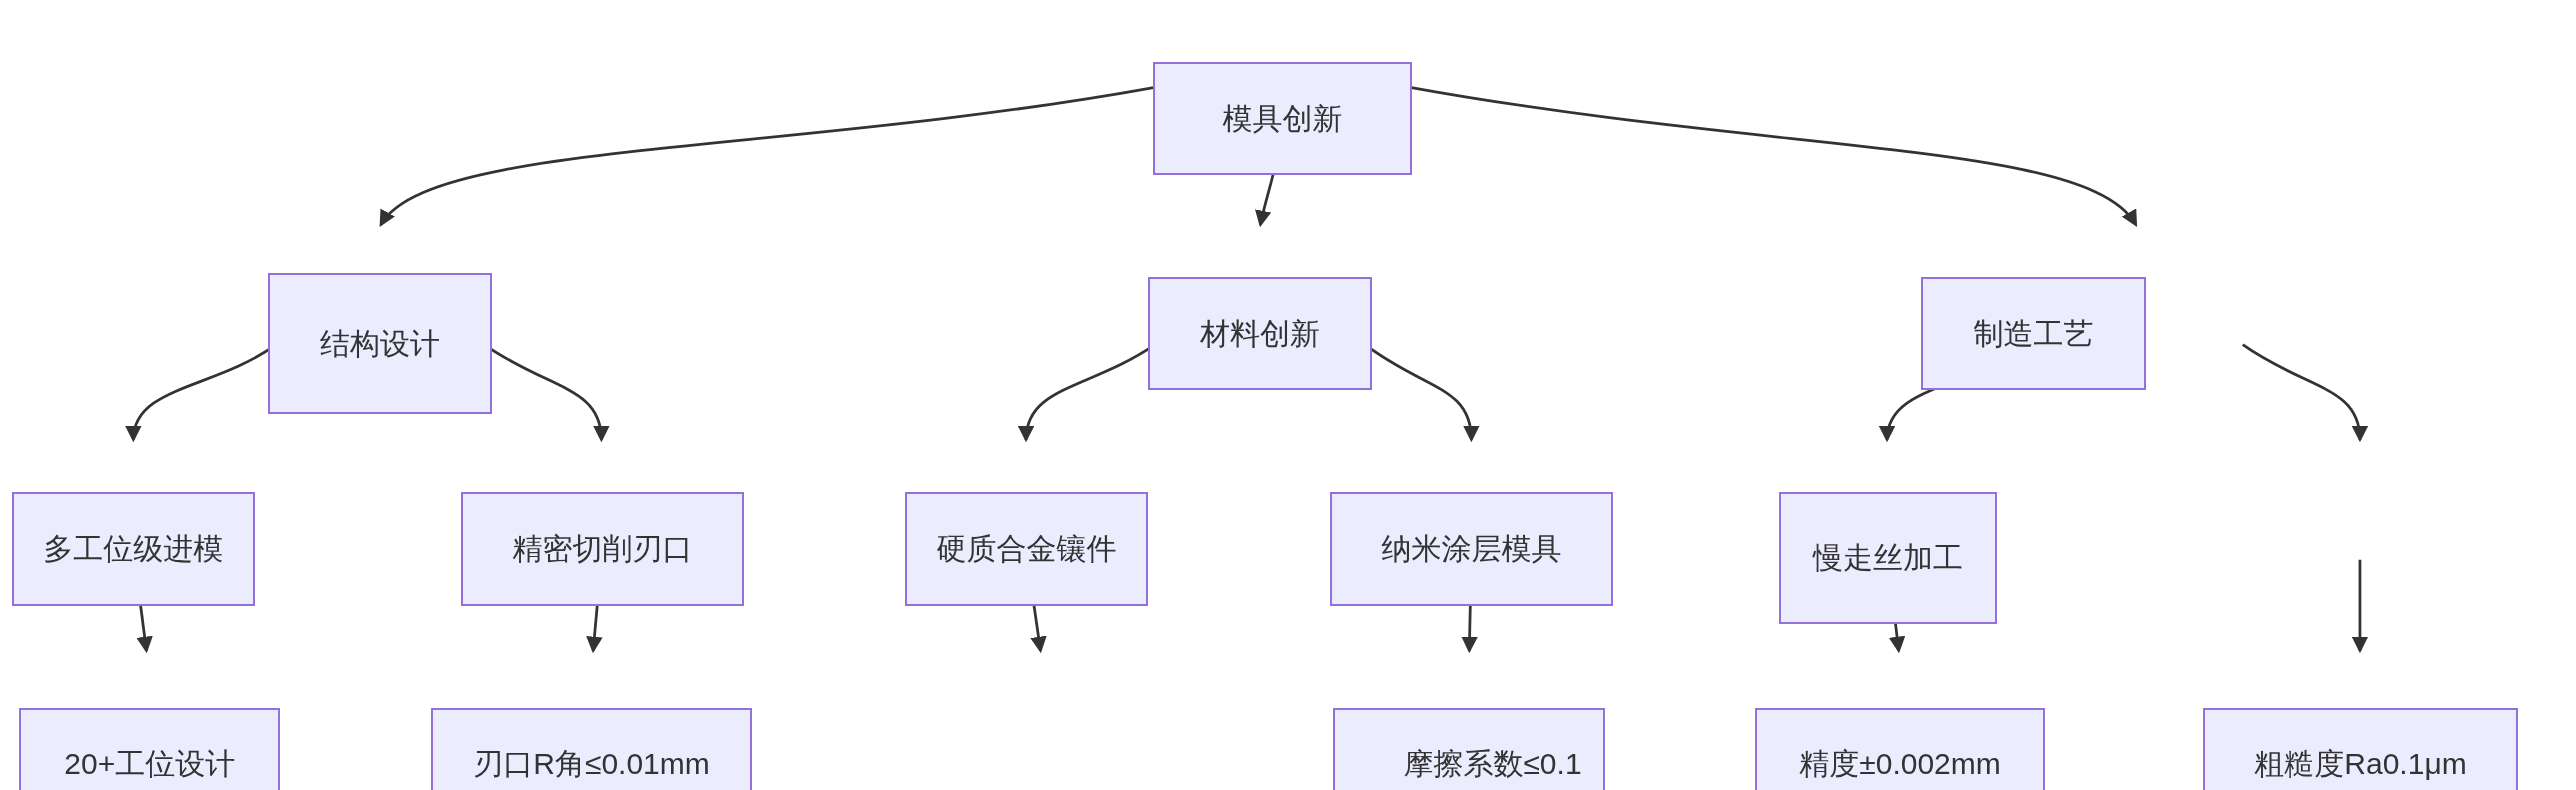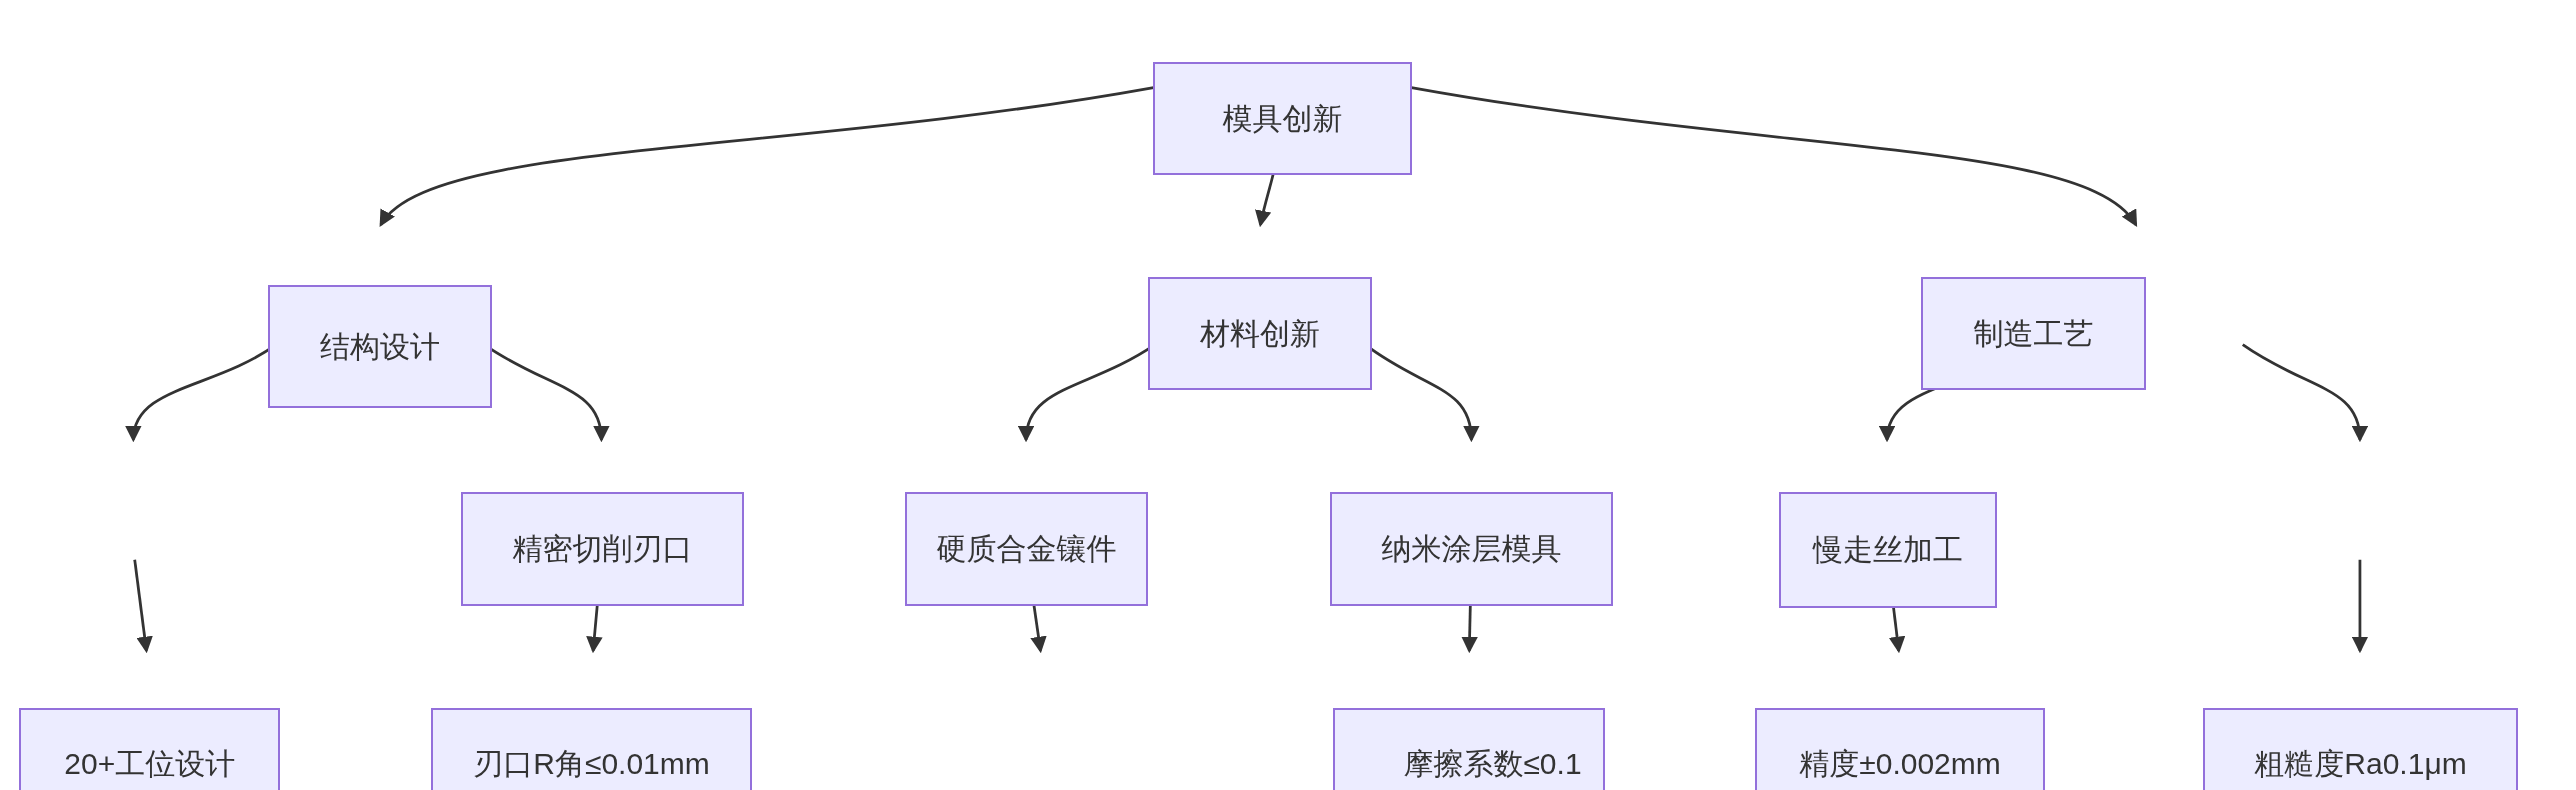--- a/index.html
+++ b/index.html
@@ -72,28 +72,29 @@
     <path class="edge" d="M195,812 L212,944" marker-end="url(#arrowhead)"></path>
     <path class="edge" d="M872,812 L860,944" marker-end="url(#arrowhead)"></path>
     <path class="edge" d="M1490,812 L1509,944" marker-end="url(#arrowhead)"></path>
     <path class="edge" d="M2134,812 L2131,944" marker-end="url(#arrowhead)"></path>
     <path class="edge" d="M2738,812 L2754,944" marker-end="url(#arrowhead)"></path>
     <path class="edge" d="M3423,812 L3423,944" marker-end="url(#arrowhead)"></path>
   </svg>
 
   <div class="node" style="left:1153px; top:15px; width:259px; height:113px;">模具创新</div>
 
-  <div class="node" style="left:268px; top:238px; width:224px; height:123px;">结构设计</div>
+  <div class="node" style="left:268px; top:226px; width:224px; height:141px;">结构设计</div>
   <div class="node" style="left:1148px; top:230px; width:224px; height:113px;">材料创新</div>
   <div class="node" style="left:1921px; top:230px; width:225px; height:113px;">制造工艺</div>
 
+  <div class="node" style="left:11.7px; top:445px; width:243px; height:114px;">多工位级进模</div>
   <div class="node" style="left:461px; top:445px; width:283px; height:114px;">精密切削刃口</div>
   <div class="node" style="left:905px; top:445px; width:243px; height:114px;">硬质合金镶件</div>
   <div class="node" style="left:1330px; top:445px; width:283px; height:114px;">纳米涂层模具</div>
-  <div class="node" style="left:1779px; top:445px; width:218px; height:116px;">慢走丝加工</div>
+  <div class="node" style="left:1779px; top:445px; width:218px; height:132px;">慢走丝加工</div>
 
   <div class="node" style="left:19.3px; top:661px; width:261px; height:112px;">20+工位设计</div>
   <div class="node" style="left:431px; top:661px; width:321px; height:112px;">刃口R角≤0.01mm</div>
   <div class="node" style="left:1333px; top:661px; width:272px; height:112px;padding-left:47px;">摩擦系数≤0.1</div>
   <div class="node" style="left:1755px; top:661px; width:290px; height:112px;">精度±0.002mm</div>
   <div class="node" style="left:2203px; top:661px; width:315px; height:112px;">粗糙度Ra0.1μm</div>
 
 </div>
 
 

